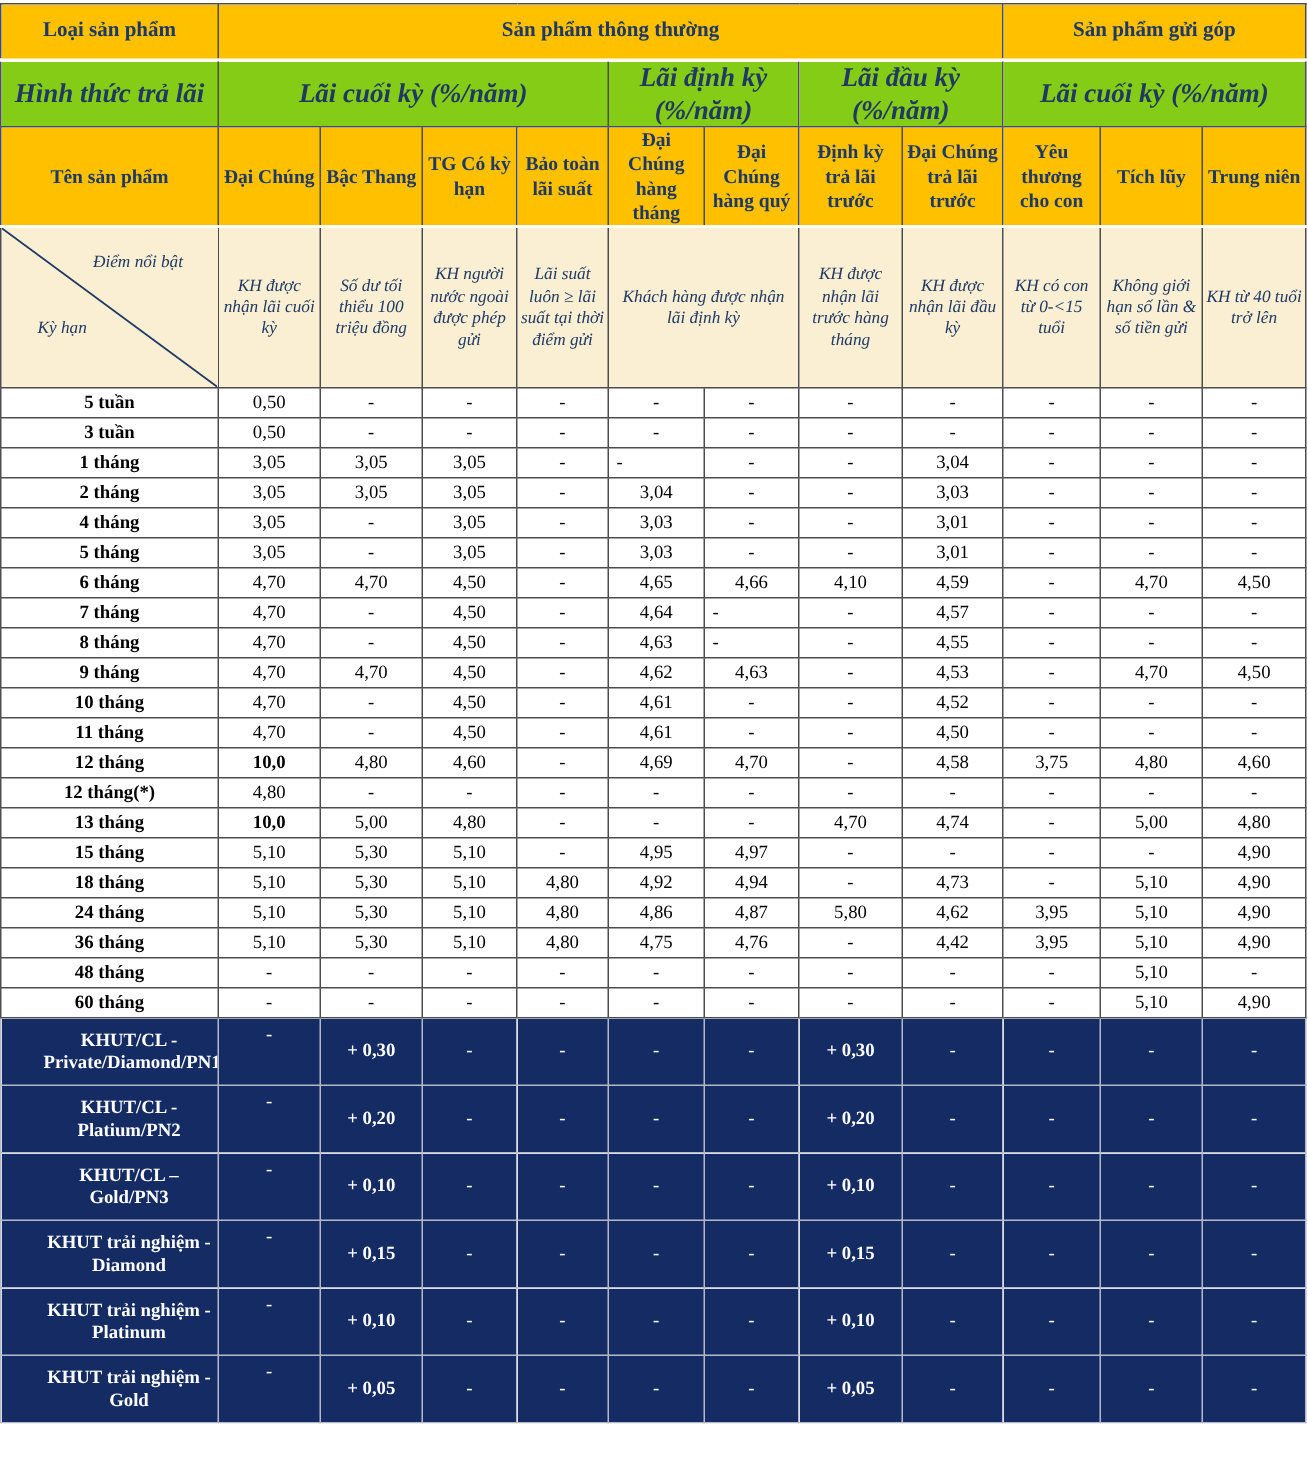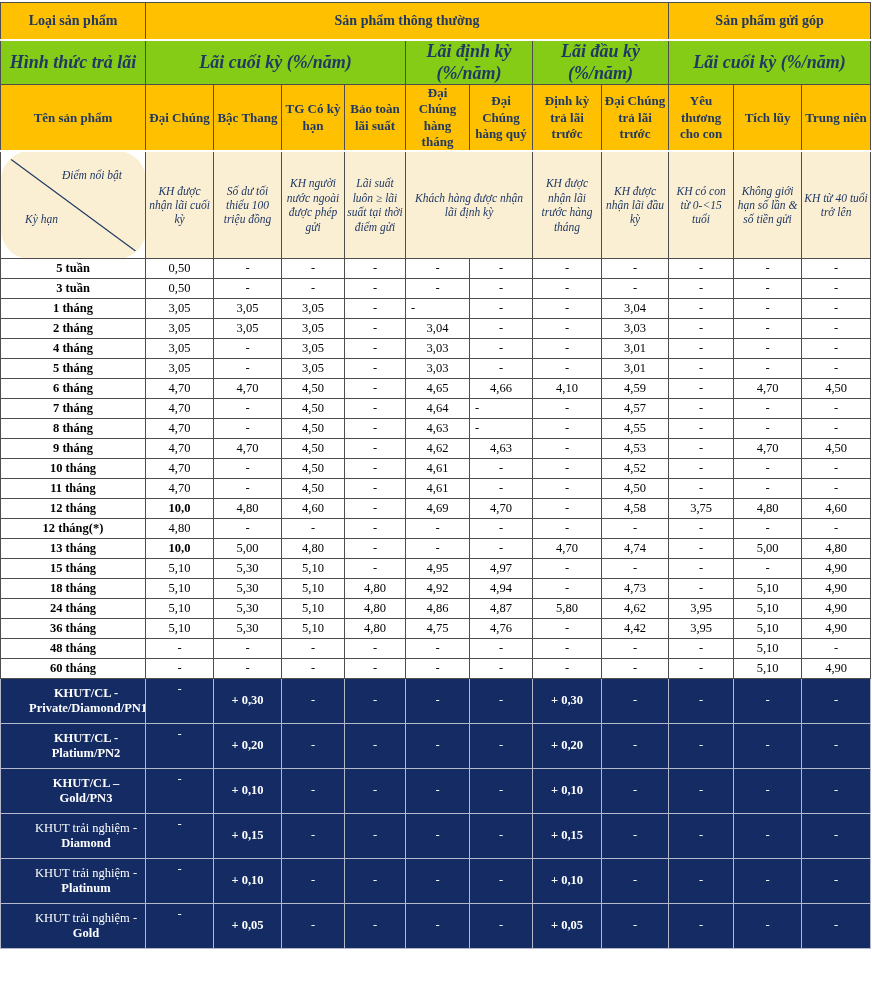--- a/index.html
+++ b/index.html
@@ -59,21 +59,21 @@
   }
   .r4 td{
     background:var(--cream);
     color:var(--header-text);
     font-style:italic;
     font-size:11.5px;
     height:106px;
     line-height:1.25;
   }
   
-  td.diag{position:relative;padding:0;border-radius:29px;}
+  td.diag{position:relative;padding:0;}
   td.diag svg{position:absolute;inset:0;width:100%;height:100%;}
   td.diag .tl{
     position:absolute;top:16px;left:0;right:0;
     text-align:center;padding-left:38px;box-sizing:border-box;
   }
   td.diag .bl{
     position:absolute;bottom:32px;left:24px;
   }
   
   .rate-row td{
@@ -87,21 +87,21 @@
   
   .vip-row td{
     background:var(--navy);
     color:#ffffff;
     border:1px solid var(--navy-grid);
     font-size:12.5px;
     height:41px;
     line-height:1.25;
   }
   .vip-row td.vlabel{font-weight:bold;padding-left:28px;}
-  .vip-row td.vlabel .l1n{font-weight:normal;margin-top:32px;}
+  .vip-row td.vlabel .l1n{font-weight:bold;margin-top:32px;}
   .vip-row td.plus{font-weight:bold;}
   .vip-row td.vatop{vertical-align:top;padding-top:3px;}
 </style>
 </head>
 <body>
 
 <div class="wrap">
 <table>
   <colgroup>
     <col style="width:145px">

